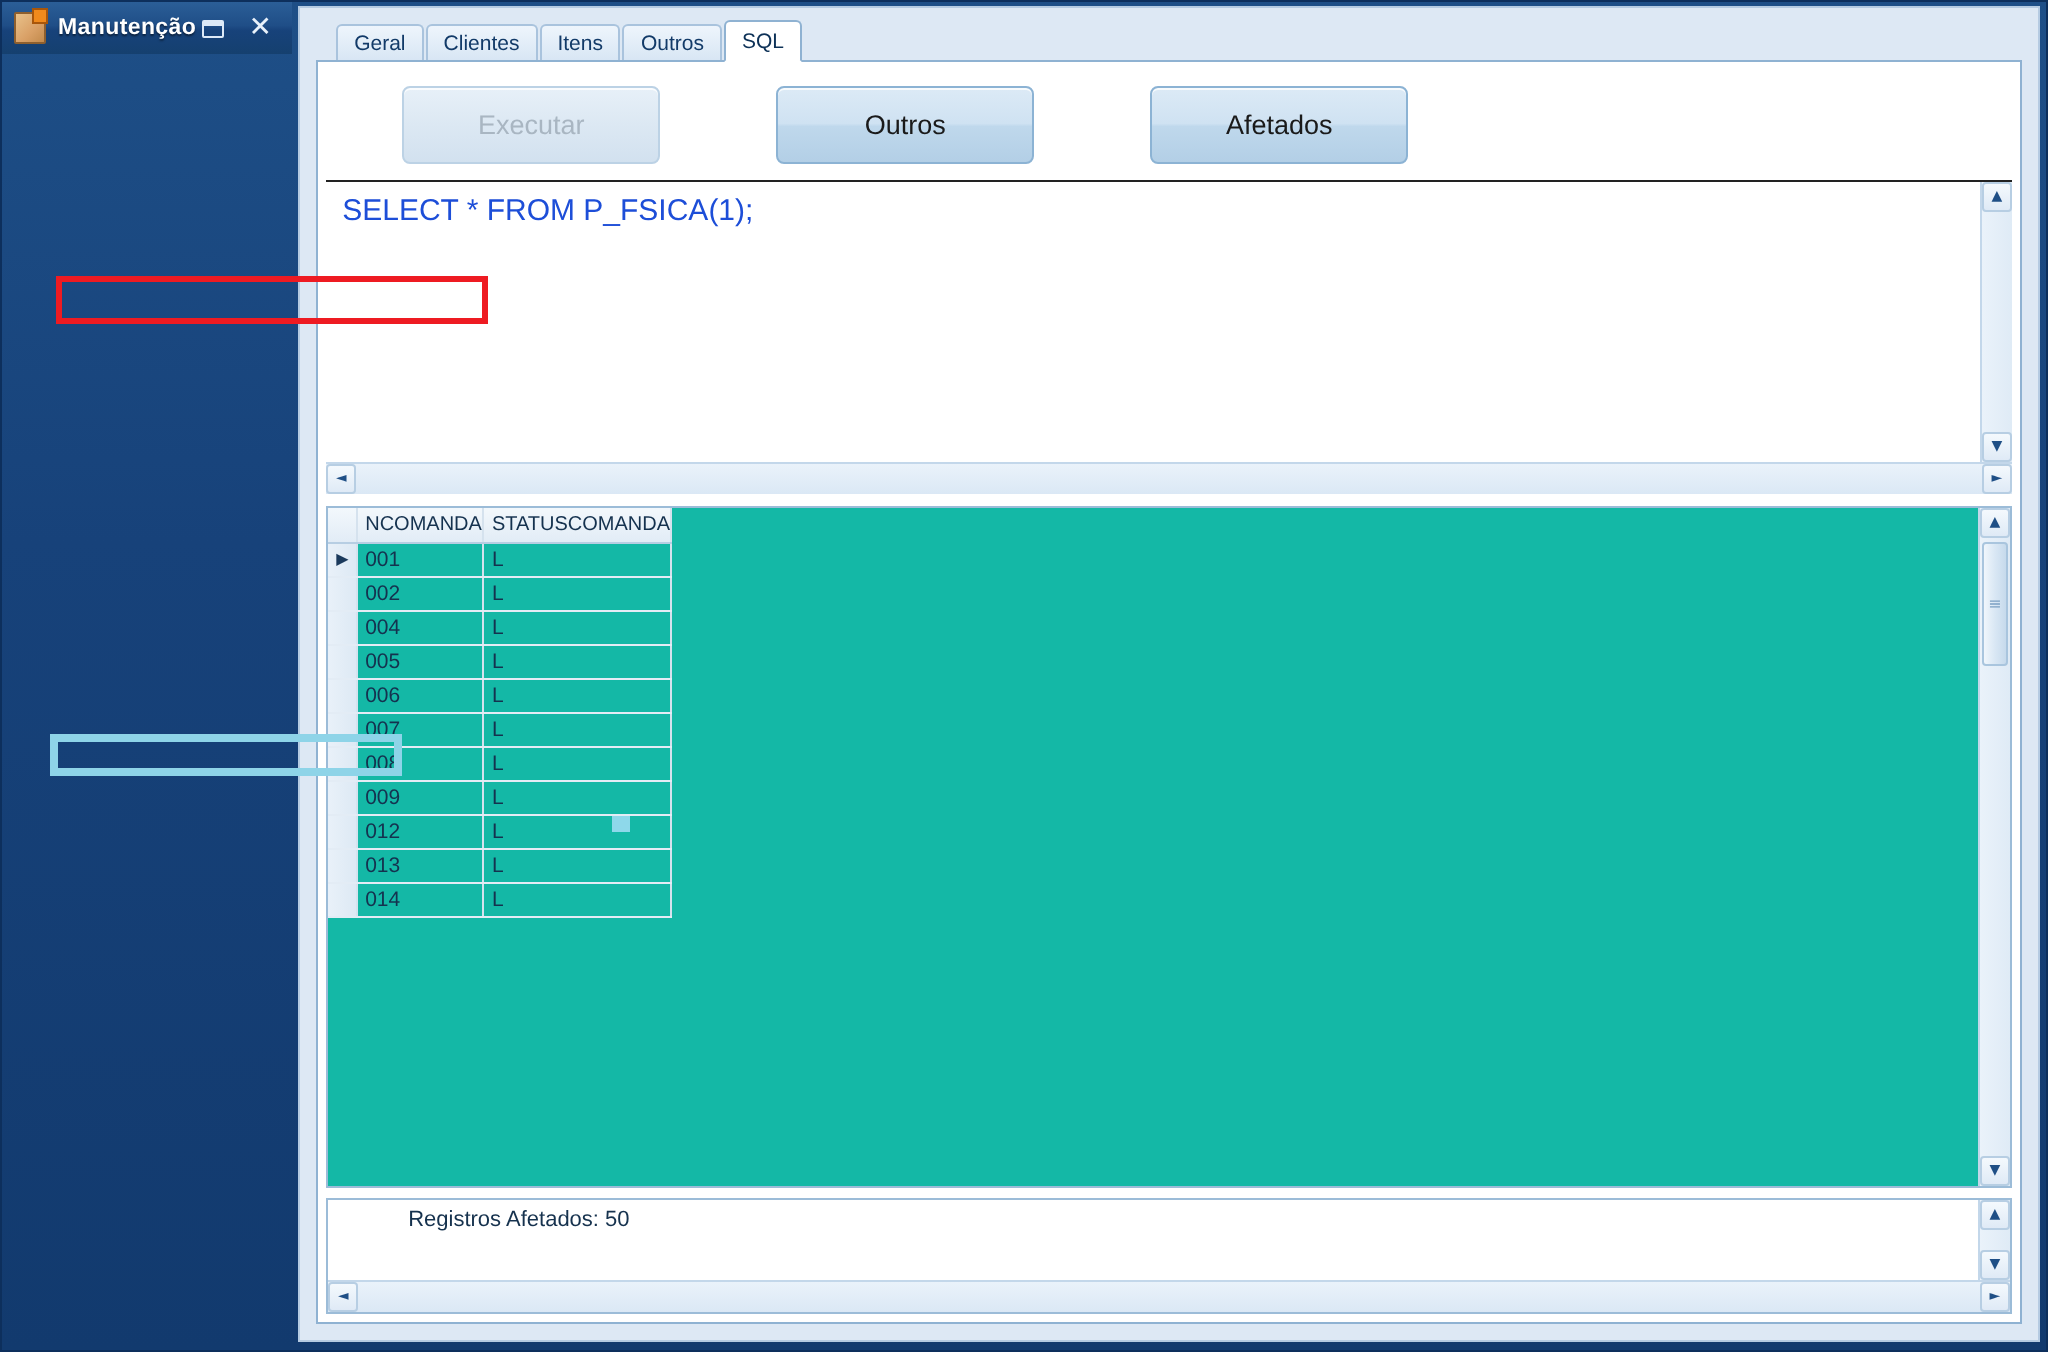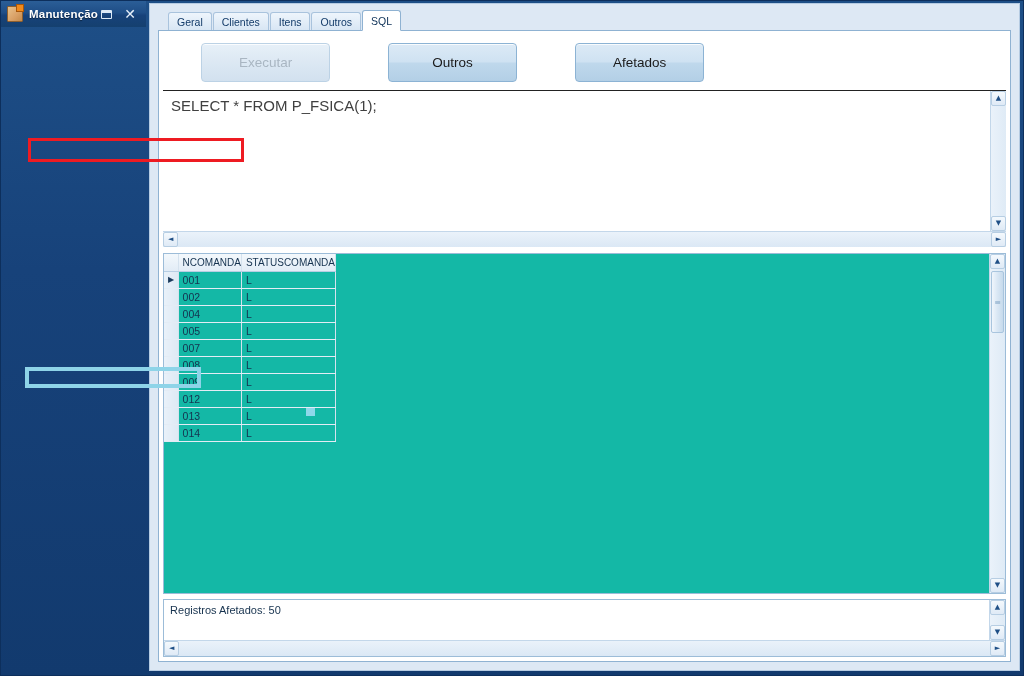--- a/index.html
+++ b/index.html
@@ -170,21 +170,21 @@
   }
   .sql-text-area {
     flex: 1 1 auto;
     background: #ffffff;
     padding: 4px 0 0 6px;
     position: relative;
     overflow: hidden;
   }
   .sql-line {
     font-size: 15px;
-    color: #404040;
+    color: #1d4ed8;
     white-space: pre;
     display: inline-block;
     padding: 1px 4px 2px 2px;
     line-height: 19px;
   }
   .redbox {
     position: absolute;
     left: 27px; top: 137px;
     width: 216px; height: 24px;
     border: 3px solid #ee1b22;
@@ -310,20 +310,21 @@
     min-height: 0;
   }
   .status-row-flex { flex: 1 1 auto; display: flex; min-height: 0; }
   .status-body {
     flex: 1 1 auto;
     background: #ffffff;
     padding: 4px 0 0 6px;
     font-size: 11px;
     color: #16324e;
     overflow: hidden;
+    margin-left: 34px;
   }
 </style>
 </head>
 <body>
 
 <div class="window">
 
   <div class="titlebar">
     <div class="app-icon"></div>
     <div class="title-text">Manutenção</div>
@@ -400,20 +401,25 @@
                     <td class="col-a">004</td>
                     <td class="col-b">L</td>
                   </tr>
                   <tr>
                     <td class="col-ind row-indicator"></td>
                     <td class="col-a">005</td>
                     <td class="col-b">L</td>
                   </tr>
                   <tr>
                     <td class="col-ind row-indicator"></td>
+                    <td class="col-a">006</td>
+                    <td class="col-b">L</td>
+                  </tr>
+                  <tr>
+                    <td class="col-ind row-indicator"></td>
                     <td class="col-a">007</td>
                     <td class="col-b">L</td>
                   </tr>
                   <tr>
                     <td class="col-ind row-indicator"></td>
                     <td class="col-a">008</td>
                     <td class="col-b">L</td>
                   </tr>
                   <tr>
                     <td class="col-ind row-indicator"></td>

